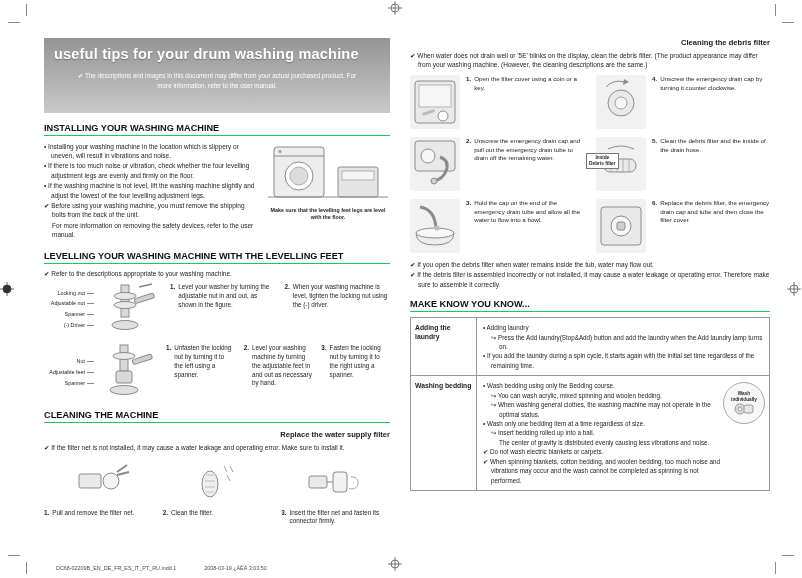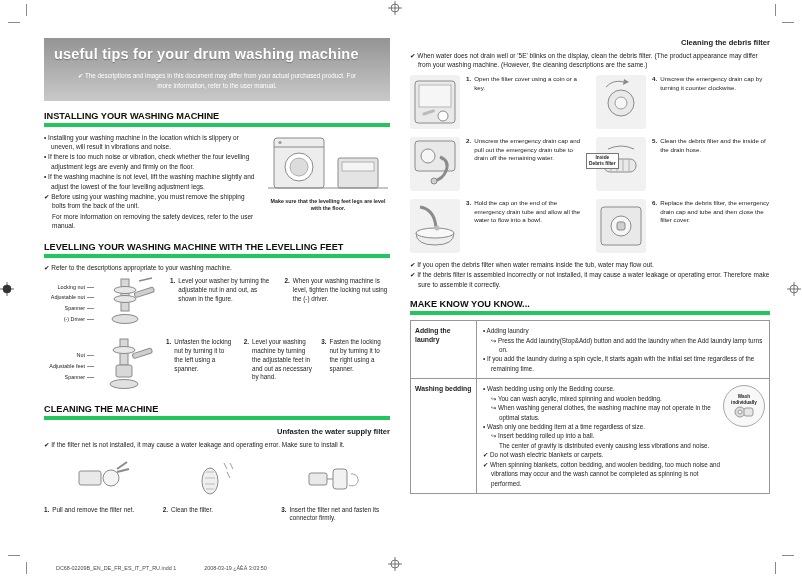--- a/index.html
+++ b/index.html
@@ -9,25 +9,25 @@
 
   
   .regmark { position:absolute; width:14px; height:14px; }
   .crop-h { position:absolute; width:12px; height:1px; background:#8a8a8a; }
   .crop-v { position:absolute; width:1px; height:12px; background:#8a8a8a; }
 
   .col { position:absolute; top:38px; }
   .col-left  { left:44px;  width:346px; }
   .col-right { left:410px; width:360px; }
 
-  .banner { background:linear-gradient(to bottom,#949494,#c9c9c9); color:#fff; padding:8px 10px 10px; margin-bottom:8px; }
+  .banner { background:linear-gradient(to bottom,#949494,#c9c9c9); color:#fff; padding:8px 10px 22px; margin-bottom:8px; }
   .banner-title { font-size:14.5px; font-weight:bold; letter-spacing:.2px; text-shadow:0 1px 1px rgba(0,0,0,.3); }
   .banner-note { font-size:6.3px; line-height:1.55; text-align:center; margin-top:9px; padding:0 16px; }
 
-  .section { font-size:9.2px; font-weight:bold; color:#101010; border-bottom:4px solid #22c55e; padding-bottom:2px; margin:10px 0 5px; }
+  .section { font-size:9.2px; font-weight:bold; color:#101010; border-bottom:1px solid #22c55e; padding-bottom:2px; margin:10px 0 5px; }
   .subsection { font-size:7.6px; font-weight:bold; margin:7px 0 4px;text-align:right; }
 
   .bullet, .note, .cont { font-size:6.5px; line-height:1.45; margin:1px 0; }
   .bullet { padding-left:7px; text-indent:-7px; }
   .note   { padding-left:8px; text-indent:-8px; }
   .cont   { padding-left:8px; }
 
   .step { display:flex; font-size:6.3px; line-height:1.4; }
   .step .n { font-weight:bold; margin-right:3px; flex:0 0 auto; }
 
@@ -198,21 +198,21 @@
             <span>Level your washing machine by turning the adjustable feet in and out as necessary by hand.</span>
           </div>
         <div class="step">
             <span class="n">3.</span>
             <span>Fasten the locking nut by turning it to the right using a spanner.</span>
           </div>
       </div>
     </div>
 
     <h2 class="section">CLEANING THE MACHINE</h2>
-    <h3 class="subsection">Unfasten the water supply filter</h3>
+    <h3 class="subsection">Replace the water supply filter</h3>
     <p class="note">✔ If the filter net is not installed, it may cause a water leakage and operating error. Make sure to install it.</p>
 
     <div class="fimgs">
       <svg width="58" height="44" viewBox="0 0 58 44">
         <rect x="6" y="14" width="22" height="14" rx="2" fill="#e9e9e9" stroke="#8b8b8b"></rect>
         <circle cx="38" cy="21" r="8" fill="#f4f4f4" stroke="#8b8b8b"></circle>
         <line x1="44" y1="12" x2="54" y2="5" stroke="#8b8b8b" stroke-width="2"></line>
         <line x1="44" y1="15" x2="56" y2="12" stroke="#8b8b8b" stroke-width="2"></line>
       </svg>
       <svg width="58" height="44" viewBox="0 0 58 44">

